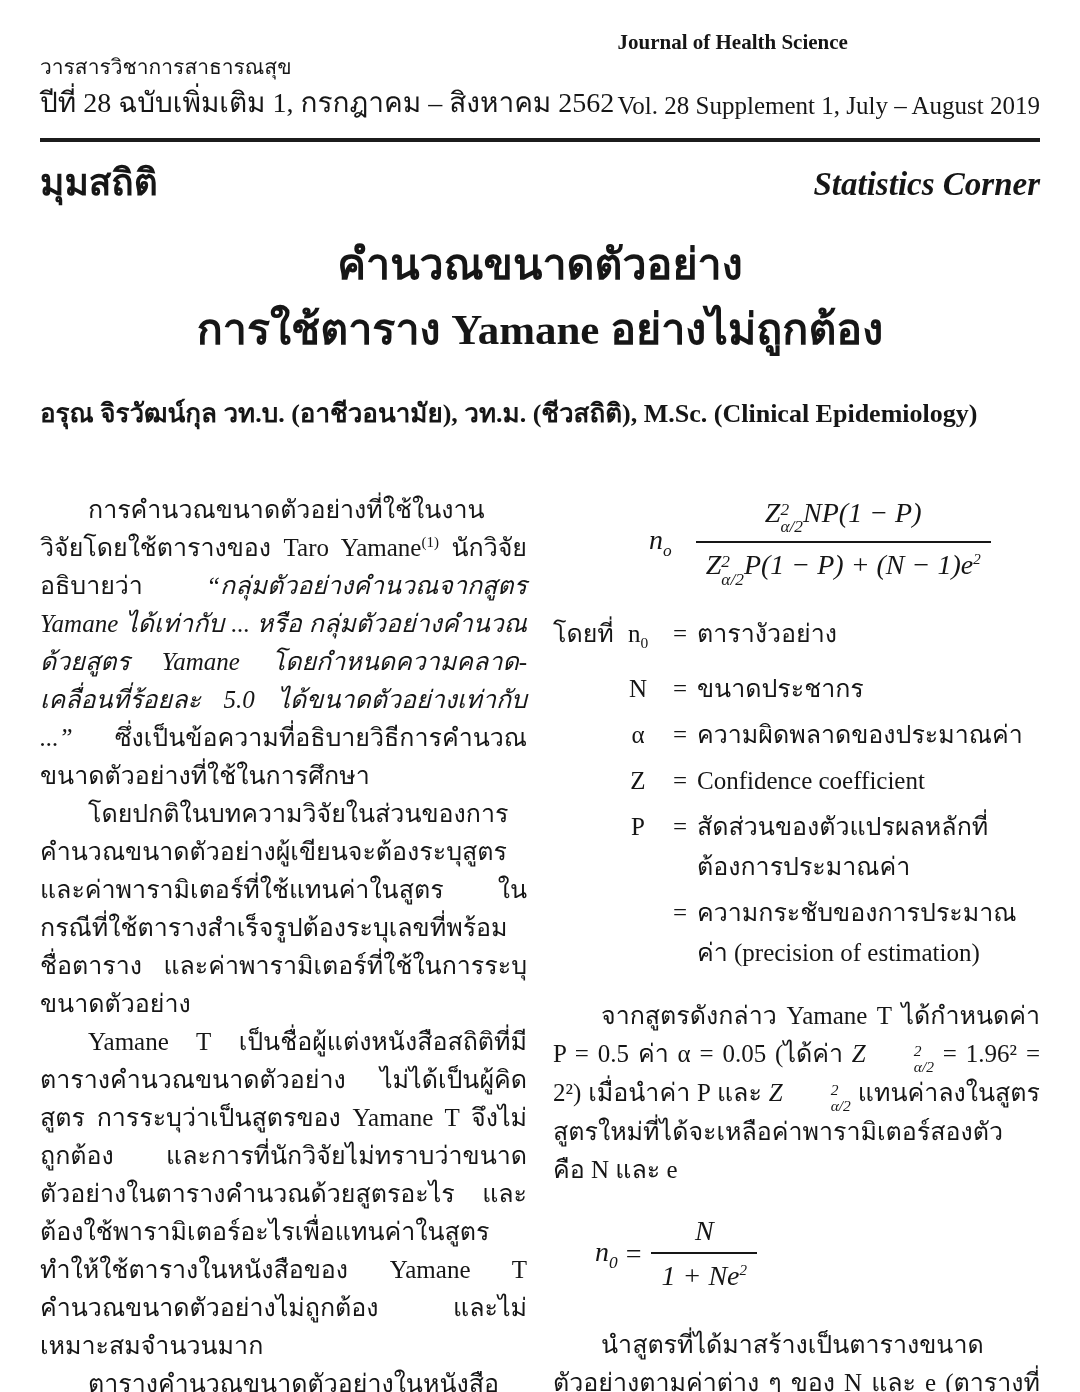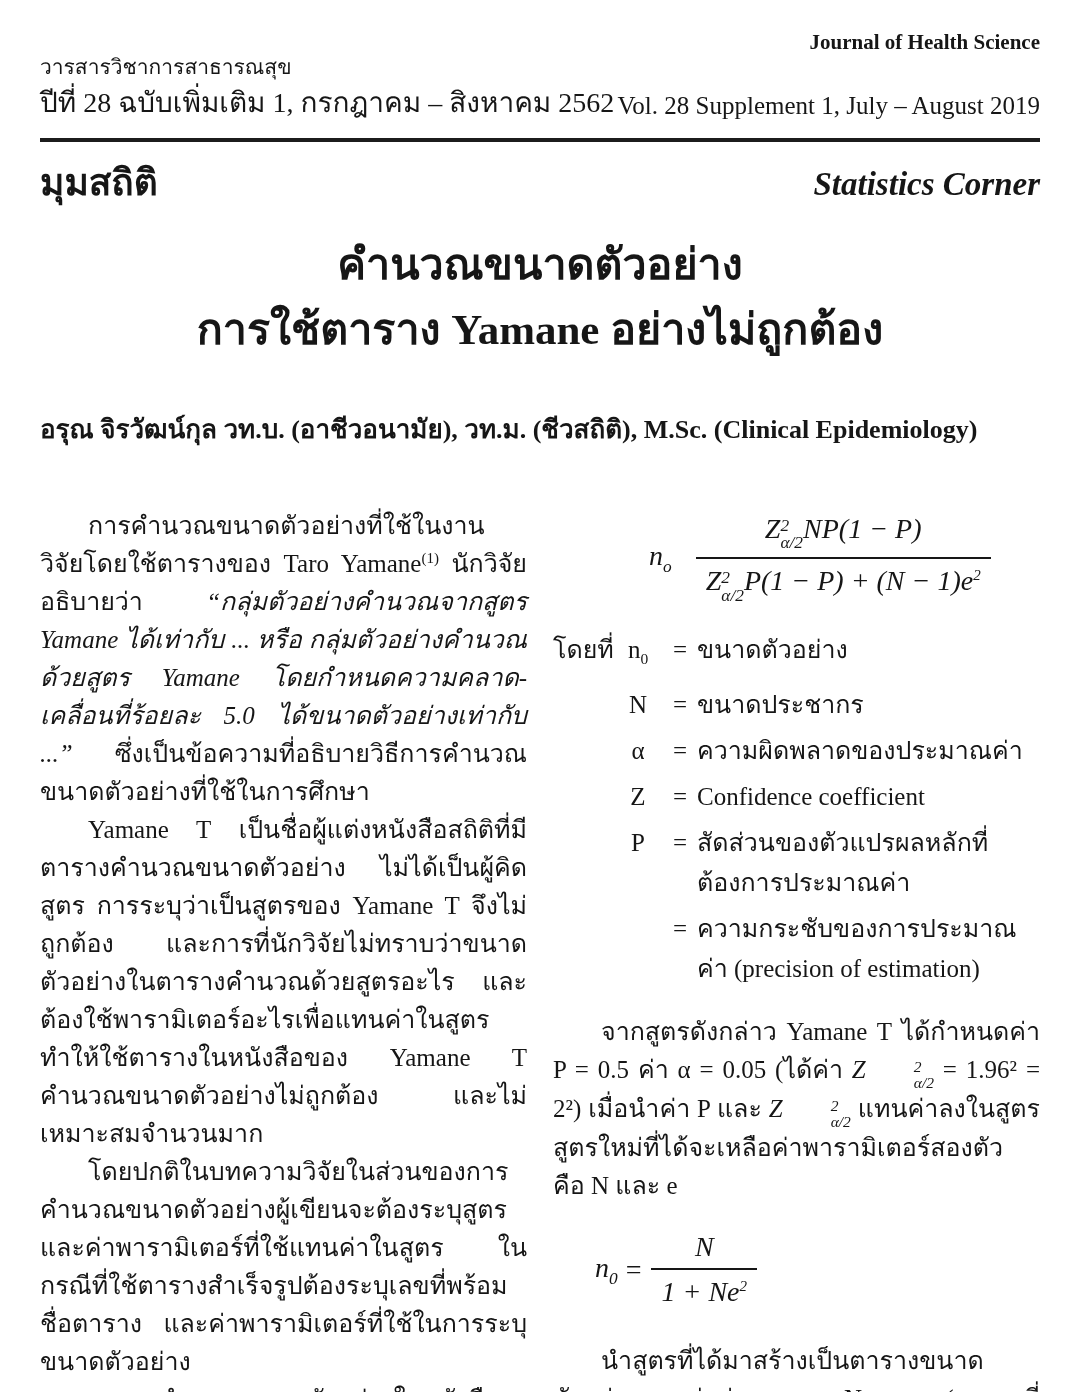--- a/index.html
+++ b/index.html
@@ -5,30 +5,30 @@
   html,body{margin:0;padding:0;background:#e9e9e9;}
   body{font-family:"Liberation Serif","DejaVu Serif",serif;color:#161616;}
   .page{
     width:1080px;height:1392px;background:#ffffff;margin:0 auto;
     box-sizing:border-box;padding:26px 40px 20px 40px;overflow:hidden;
   }
   
   .hdr{display:flex;justify-content:space-between;align-items:flex-end;}
   .hdr-left div:first-child{font-size:21px;line-height:1.55;}
   .hdr-left div:last-child{font-size:28px;line-height:1.45;}
-  .hdr-right{text-align:right;}
+  .hdr-right{text-align:left;}
   .hdr-right div:first-child{font-size:21px;font-weight:bold;line-height:1.55;}
   .hdr-right div:last-child{font-size:25px;line-height:1.5;margin-top:28px;}
   .rule{border:0;border-top:4px solid #1c1c1c;margin:14px 0 0 0;}
   .section-row{display:flex;justify-content:space-between;align-items:baseline;margin-top:10px;}
   .section-row .th{font-size:37px;font-weight:bold;}
   .section-row .en{font-size:33px;font-weight:bold;font-style:italic;}
   
   .title{margin:22px 0 0 0;text-align:center;font-size:43px;font-weight:bold;line-height:1.5;}
-  .author{margin-top:46px;font-size:26px;font-weight:bold;}
+  .author{margin-top:30px;font-size:26px;font-weight:bold;}
   
   .cols{display:flex;gap:26px;margin-top:58px;}
   .col{width:497px;box-sizing:border-box;}
   .para{margin:0;font-size:25px;line-height:38px;text-align:justify;text-indent:48px;}
   .para i{font-style:italic;}
   sup.ref{font-size:15px;vertical-align:super;line-height:0;}
   
   .math{font-style:italic;}
   .ss{display:inline-block;vertical-align:-0.6em;line-height:1.02;text-align:left;font-size:0.62em;}
   .ss span{display:block;}
@@ -76,40 +76,40 @@
     <div>คำนวณขนาดตัวอย่าง</div>
     <div>การใช้ตาราง Yamane อย่างไม่ถูกต้อง</div>
   </h1>
 
   <div class="author">อรุณ จิรวัฒน์กุล วท.บ. (อาชีวอนามัย), วท.ม. (ชีวสถิติ), M.Sc. (Clinical Epidemiology)</div>
 
   <div class="cols">
 
     <div class="col">
       <p class="para"><span>การคำนวณขนาดตัวอย่างที่ใช้ในงานวิจัยโดยใช้ตารางของ Taro Yamane</span><sup class="ref">(1)</sup><span> นักวิจัยอธิบายว่า </span><i>“กลุ่มตัวอย่างคำนวณจากสูตร Yamane ได้เท่ากับ ... หรือ กลุ่มตัวอย่างคำนวณด้วยสูตร Yamane โดยกำหนดความคลาด-เคลื่อนที่ร้อยละ 5.0 ได้ขนาดตัวอย่างเท่ากับ ...”</i><span> ซึ่งเป็นข้อความที่อธิบายวิธีการคำนวณขนาดตัวอย่างที่ใช้ในการศึกษา</span></p>
+      <p class="para">โดยปกติในบทความวิจัยในส่วนของการคำนวณขนาดตัวอย่างผู้เขียนจะต้องระบุสูตร และค่าพารามิเตอร์ที่ใช้แทนค่าในสูตร ในกรณีที่ใช้ตารางสำเร็จรูปต้องระบุเลขที่พร้อมชื่อตาราง และค่าพารามิเตอร์ที่ใช้ในการระบุขนาดตัวอย่าง</p>
       <p class="para">Yamane T เป็นชื่อผู้แต่งหนังสือสถิติที่มีตารางคำนวณขนาดตัวอย่าง ไม่ได้เป็นผู้คิดสูตร การระบุว่าเป็นสูตรของ Yamane T จึงไม่ถูกต้อง และการที่นักวิจัยไม่ทราบว่าขนาดตัวอย่างในตารางคำนวณด้วยสูตรอะไร และต้องใช้พารามิเตอร์อะไรเพื่อแทนค่าในสูตร ทำให้ใช้ตารางในหนังสือของ Yamane T คำนวณขนาดตัวอย่างไม่ถูกต้อง และไม่เหมาะสมจำนวนมาก</p>
-      <p class="para">โดยปกติในบทความวิจัยในส่วนของการคำนวณขนาดตัวอย่างผู้เขียนจะต้องระบุสูตร และค่าพารามิเตอร์ที่ใช้แทนค่าในสูตร ในกรณีที่ใช้ตารางสำเร็จรูปต้องระบุเลขที่พร้อมชื่อตาราง และค่าพารามิเตอร์ที่ใช้ในการระบุขนาดตัวอย่าง</p>
       <p class="para">ตารางคำนวณขนาดตัวอย่างในหนังสือ Yamane T ที่ใช้มากเป็นการประมาณค่าสัดส่วนในประชากรขนาดเล็ก (ทราบขนาดของประชากร) โดยใช้สูตรคำนวณ</p>
     </div>
 
     <div class="col">
 
       <div class="formula1 math">
         <span class="lhs"><span>n</span><sub class="v">o</sub></span>
         <span class="frac">
           <span class="num"><span>Z</span><span class="ss"><span>2</span><span>α/2</span></span><span>NP(1 − P)</span></span>
           <span class="den"><span>Z</span><span class="ss"><span>2</span><span>α/2</span></span><span>P(1 − P) + (N − 1)e</span><sup class="ref">2</sup></span>
         </span>
       </div>
 
       <div class="defs">
         <div>โดยที่</div>
         <div class="sym"><span>n</span><sub class="v">0</sub></div>
         <div class="eq">=</div>
-        <div class="desc">ขนาดตัวอย่าง</div>
+        <div class="desc">ตารางัวอย่าง</div>
 
         <div></div>
         <div class="sym">N</div>
         <div class="eq">=</div>
         <div class="desc">ขนาดประชากร</div>
 
         <div></div>
         <div class="sym">α</div>
         <div class="eq">=</div>
         <div class="desc">ความผิดพลาดของประมาณค่า</div>

